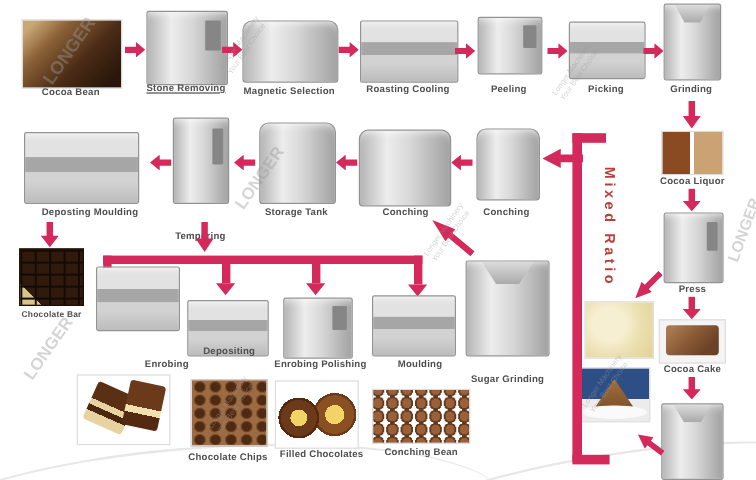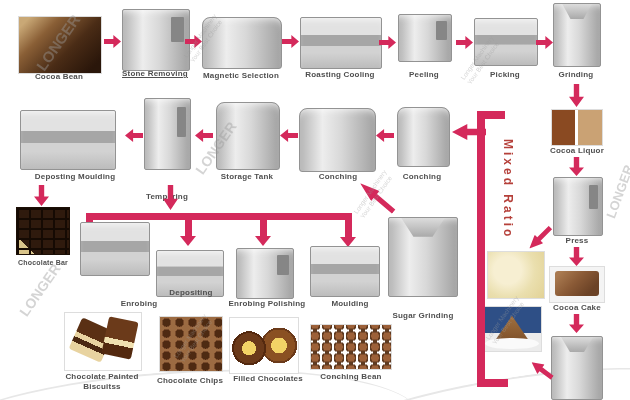--- a/index.html
+++ b/index.html
@@ -170,21 +170,20 @@
   <div class="machine panel" style="left:236px;top:248px;width:56px;height:49px;"></div>
   <div class="lbl" style="left:222px;top:299px;width:90px;">Enrobing Polishing</div>
 
   <div class="machine conveyor" style="left:310px;top:246px;width:68px;height:49px;"></div>
   <div class="lbl" style="left:326px;top:299px;width:48px;">Moulding</div>
 
   <div class="machine hopper" style="left:388px;top:217px;width:68px;height:78px;"></div>
   <div class="lbl" style="left:388px;top:311px;width:70px;">Sugar Grinding</div>
 
   <div class="product p-biscuits" style="left:64px;top:312px;width:76px;height:57px;"></div>
-  <div class="lbl wrap" style="left:61px;top:372px;width:82px;">Chocolate Painted Biscuitss</div>
 
   <div class="product p-chips" style="left:159px;top:316px;width:62px;height:54px;"></div>
   <div class="lbl" style="left:150px;top:376px;width:80px;">Chocolate Chips</div>
 
   <div class="product p-filled" style="left:229px;top:317px;width:68px;height:55px;"></div>
   <div class="lbl" style="left:226px;top:374px;width:84px;">Filled Chocolates</div>
 
   <div class="product p-beans" style="left:310px;top:324px;width:80px;height:44px;"></div>
   <div class="lbl" style="left:312px;top:372px;width:78px;">Conching Bean</div>
 

